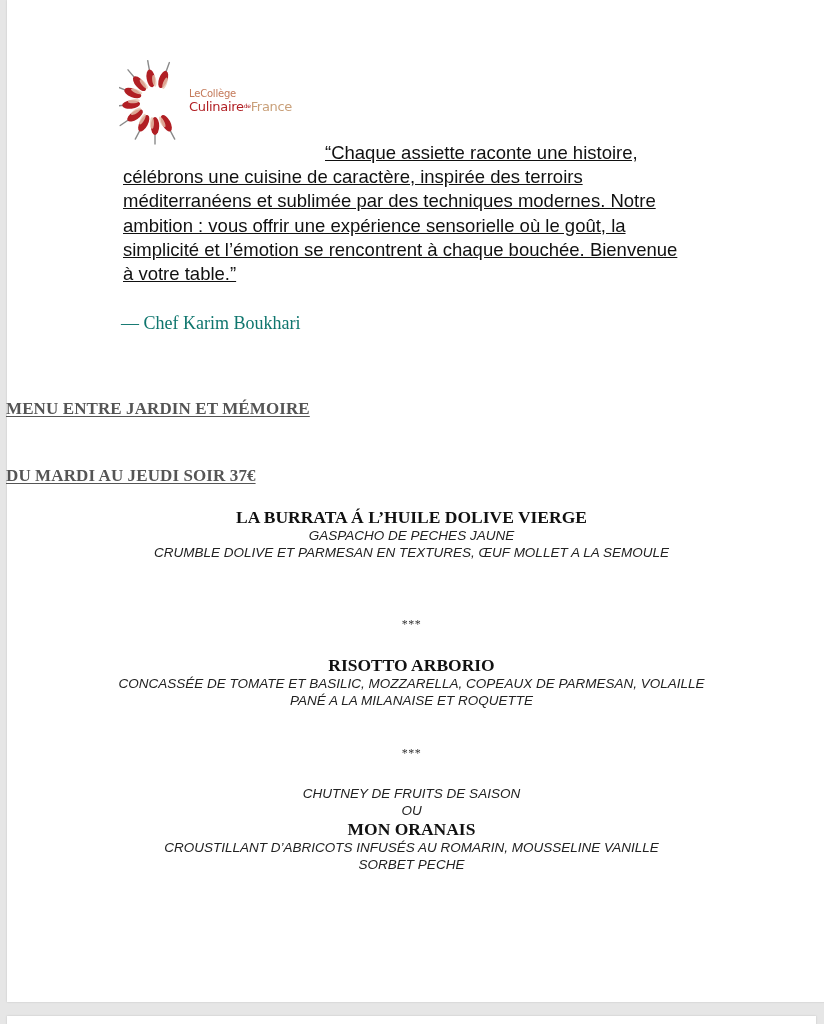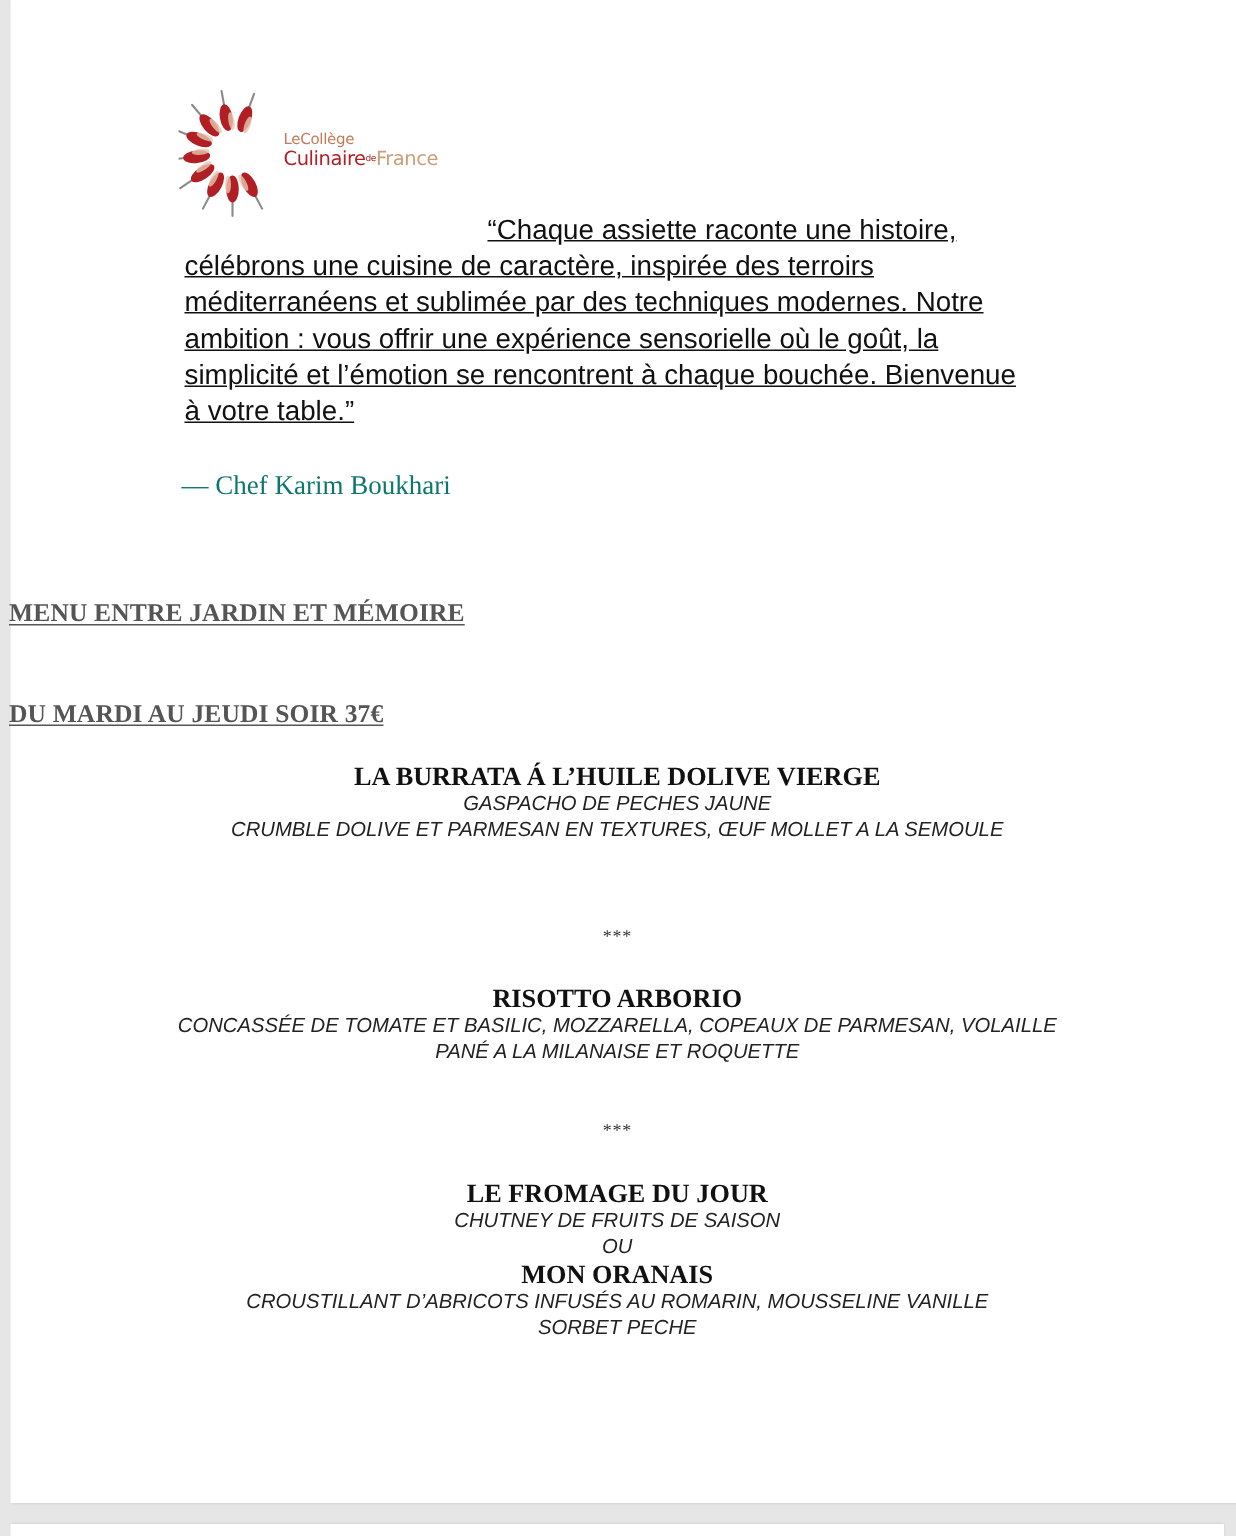--- a/index.html
+++ b/index.html
@@ -207,21 +207,20 @@
 
 <div class="course" style="top:655px;">
   <div class="dish-title">RISOTTO ARBORIO</div>
   <div class="dish-desc">CONCASSÉE DE TOMATE ET BASILIC, MOZZARELLA, COPEAUX DE PARMESAN, VOLAILLE</div>
   <div class="dish-desc">PANÉ A LA MILANAISE ET ROQUETTE</div>
 </div>
 
 <div class="sep" style="top:746px;">***</div>
 
 <div class="course" style="top:785px;">
-  <div class="dish-title">LE FROMAGE DU JOUR</div>
   <div class="dish-desc">CHUTNEY DE FRUITS DE SAISON</div>
   <div class="dish-desc">OU</div>
   <div class="dish-title">MON ORANAIS</div>
   <div class="dish-desc">CROUSTILLANT D’ABRICOTS INFUSÉS AU ROMARIN, MOUSSELINE VANILLE</div>
   <div class="dish-desc">SORBET PECHE</div>
 </div>
 
 <div class="page-next"></div>
 
 </body></html>

